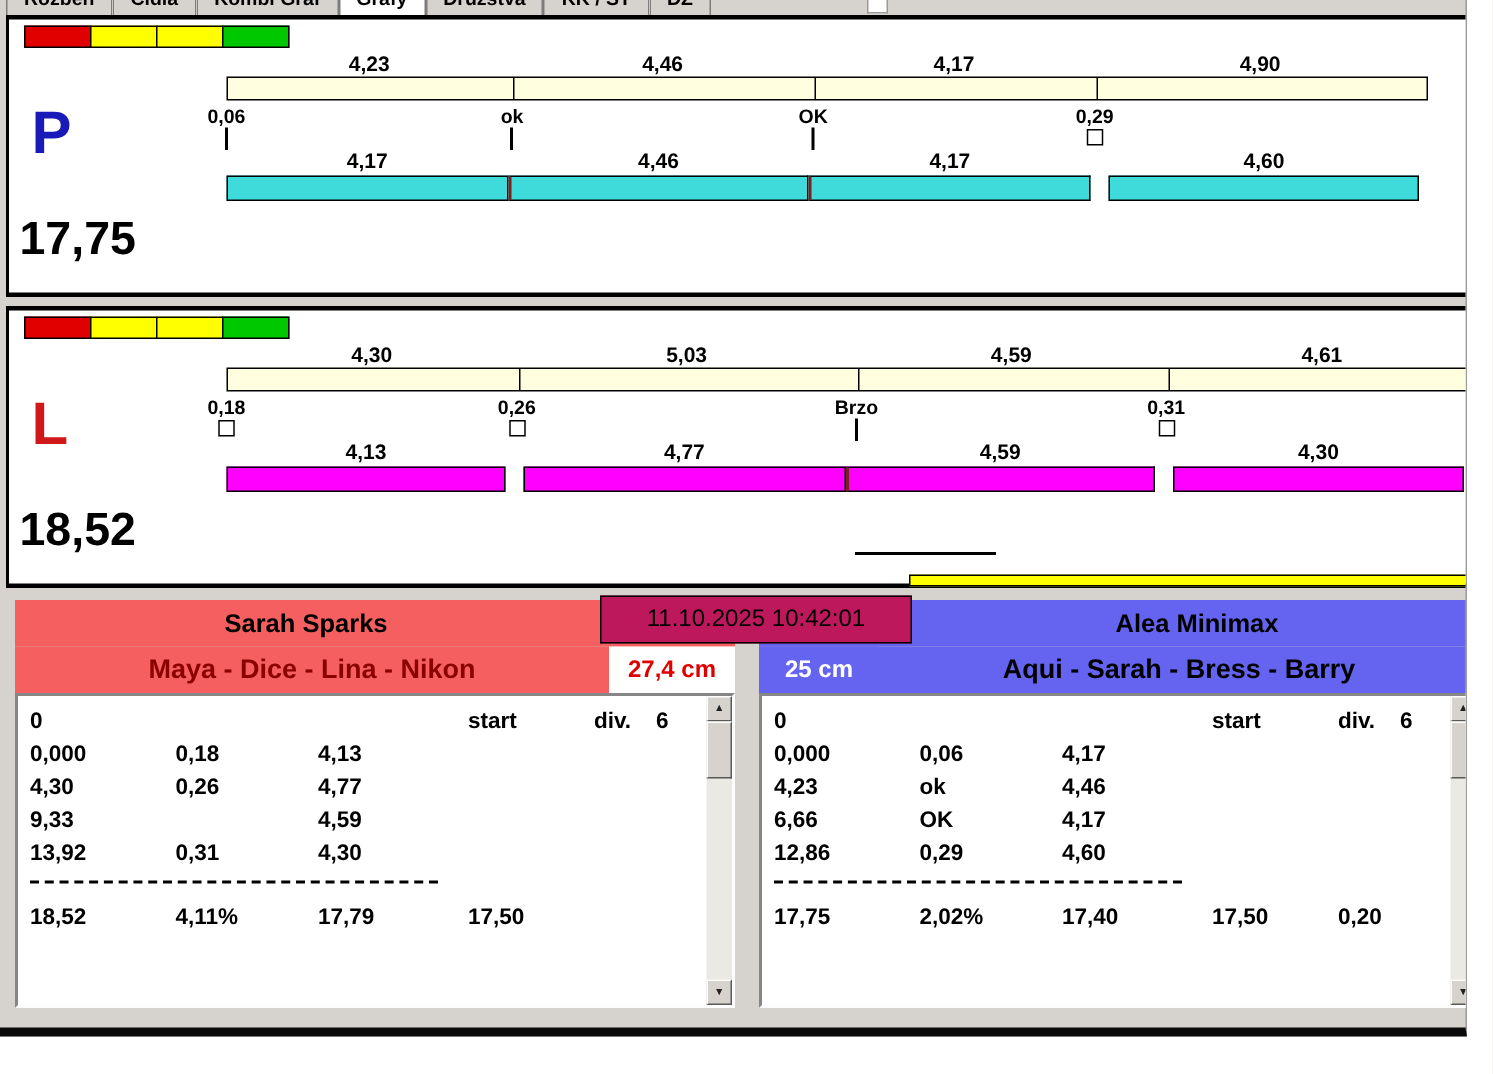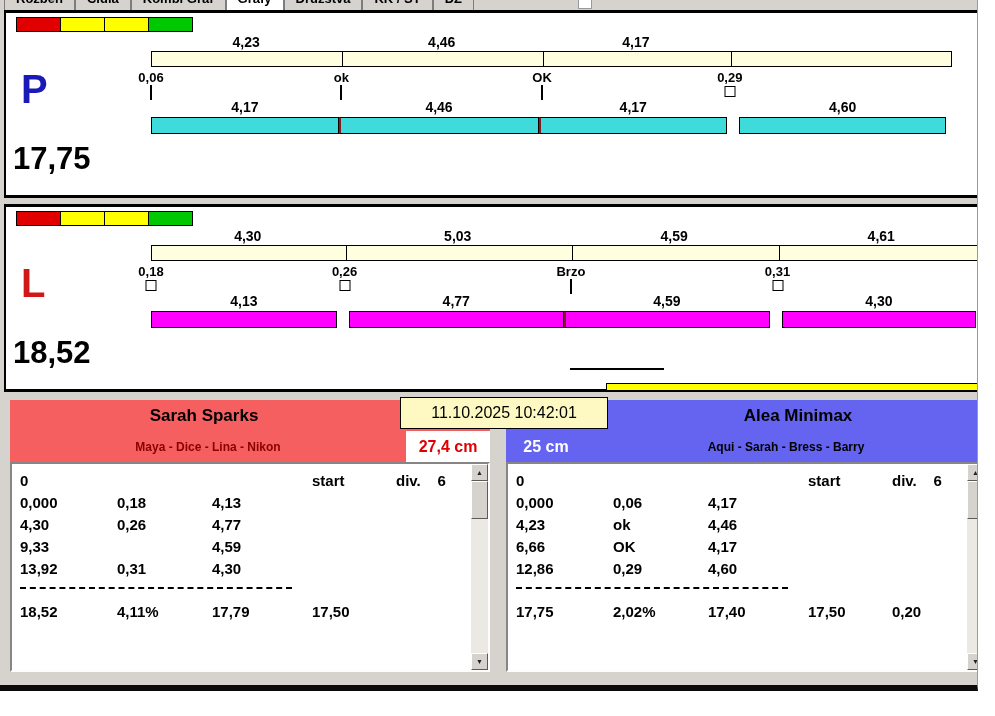--- a/index.html
+++ b/index.html
@@ -39,21 +39,21 @@
   #yellowbar { position: absolute; left: 606px; top: 383px; width: 382px; height: 8px; border: 1px solid #000; z-index: 4; }
 
   
   .team { position: absolute; top: 400px; width: 480px; }
   #team0 { left: 10px; }
   #team1 { left: 506px; }
   .team-row1 { height: 31px; display: flex; align-items: center; justify-content: center; font-size: 17px; font-weight: bold; color: #000; }
   #team0 .team-row1 { padding-right: 92px; }
   #team1 .team-row1 { padding-left: 104px; }
   .team-row2 { height: 31px; display: flex; align-items: stretch; }
-  .dogs { flex: 1; display: flex; align-items: center; justify-content: center; font-size: 12px; font-weight: bold; }
+  .dogs { flex: 1; display: flex; align-items: center; justify-content: center; font-size: 18px; font-weight: bold; }
   .height-box { width: 84px; display: flex; align-items: center; justify-content: center; font-size: 16px; font-weight: bold; }
   #team1 .height-box { order: -1; width: 80px; }
 
   .team-table { position: relative; height: 210px; background: #fff;
                 border: 2px solid; border-color: #868686 #fdfdfd #fdfdfd #868686; }
   .t-body { position: absolute; left: 0; top: 0; bottom: 0; right: 17px; padding: 6px 0 0 8px; overflow: hidden; }
   .t-row { display: flex; height: 22px; line-height: 22px; font-size: 15px; font-weight: bold; color: #000; white-space: pre; }
   .t-cell { flex: none; overflow: visible; }
   .t-cell.c0 { width: 97px; } .t-cell.c1 { width: 95px; } .t-cell.c2 { width: 100px; }
   .t-cell.c3 { width: 84px; } .t-cell.c4 { flex: 1; }
@@ -62,21 +62,21 @@
 
   
   .vscroll { position: absolute; top: 0; right: 0; bottom: 0; width: 17px; background: #ebe9e3; }
   .sb-btn { position: absolute; left: 0; width: 17px; height: 17px; background: #d6d3ce;
             border: 1px solid; border-color: #fff #5a5a5a #5a5a5a #fff;
             font-size: 7px; line-height: 15px; text-align: center; color: #222; }
   .sb-up { top: 0; } .sb-down { bottom: 0; }
   .sb-thumb { position: absolute; left: 0; top: 17px; width: 17px; height: 38px; background: #d6d3ce;
               border: 1px solid; border-color: #fff #5a5a5a #5a5a5a #fff; }
 
-  #timestamp { position: absolute; left: 400px; top: 397px; width: 208px; height: 32px; background: #fef9c3;
+  #timestamp { position: absolute; left: 400px; top: 397px; width: 208px; height: 32px; background: #be185d;
                border: 1px solid #000; text-align: center; line-height: 30px; font-size: 16px; color: #000; z-index: 5; }
 </style>
 </head>
 <body>
 
 <div id="window">
 
   <div id="tabstrip">
       <div class="tab">Rozběh</div>
       <div class="tab">Čidla</div>
@@ -92,20 +92,21 @@
     <div class="graph">
         <div class="cream-bar" style="left: 145px; background: rgb(255, 255, 224); width: 801.344px;">
           <div class="cream-seg" style="width: 190.384px;"></div>
           <div class="cream-seg" style="width: 200.736px;"></div>
           <div class="cream-seg" style="width: 187.684px;"></div>
           <div class="cream-seg" style="width: 220.54px;"></div>
         </div>
         <div class="seg-label" style="left: 145px; width: 190.384px; top: 21px;">4,23</div>
         <div class="seg-label" style="left: 335.384px; width: 200.736px; top: 21px;">4,46</div>
         <div class="seg-label" style="left: 536.12px; width: 187.684px; top: 21px;">4,17</div>
+        <div class="seg-label" style="left: 723.804px; width: 220.54px; top: 21px;">4,90</div>
         <div class="mark-label" style="left: 145px; top: 57px;">0,06</div>
         <div class="tick" style="left: 145px; top: 72px;"></div>
         <div class="mark-label" style="left: 335.384px; top: 57px;">ok</div>
         <div class="tick" style="left: 335.384px; top: 72px;"></div>
         <div class="mark-label" style="left: 536.12px; top: 57px;">OK</div>
         <div class="tick" style="left: 536.12px; top: 72px;"></div>
         <div class="mark-label" style="left: 723.804px; top: 57px;">0,29</div>
         <div class="mark-box" style="left: 723.804px; top: 73px;"></div>
         <div class="seg-label" style="left: 145px; width: 187.684px; top: 86px;">4,17</div>
         <div class="bar-seg" style="left: 145px; width: 187.684px; background: rgb(63, 219, 219);"></div>

